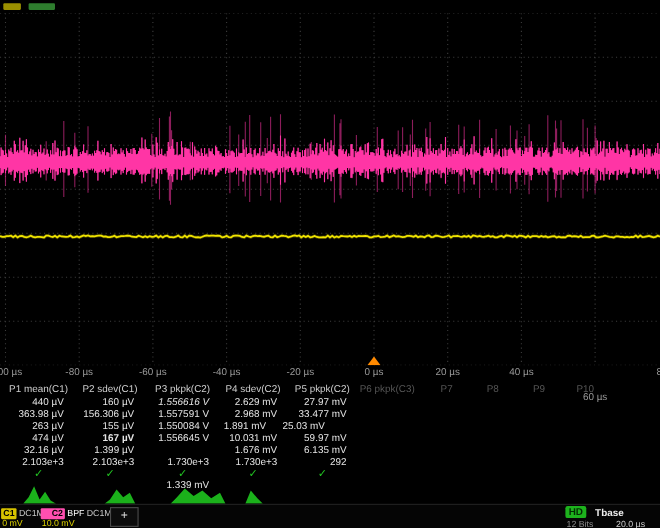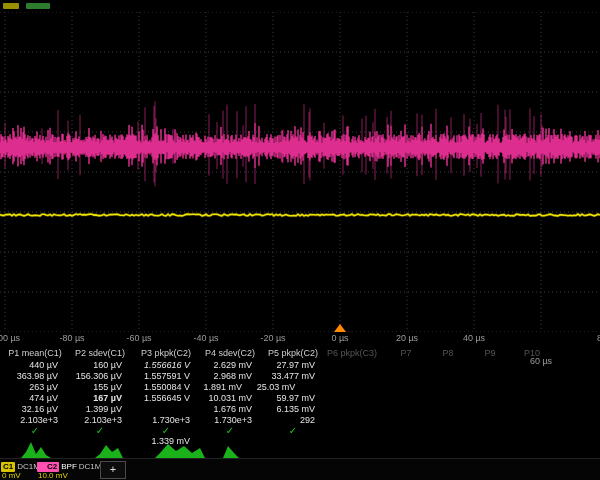--- a/index.html
+++ b/index.html
@@ -140,15 +140,21 @@
       <span class="coup">DC1M</span>
     </div>
 
     <span class="v1 abs" style="left:2px;top:12px">0 mV</span>
     <span class="v1 abs" style="left:38px;top:12px">10.0 mV</span>
 
     <div class="add-box abs" style="left:100px">
       <span>+</span>
     </div>
 
+    <div class="tbase abs">
+      <span class="hd">HD</span>
+      <span class="tb">Tbase</span>
+      <span class="bits">12 Bits</span>
+      <span class="tbv">20.0 µs</span>
+    </div>
 
   </div>
 </div>
 
 </body></html>

